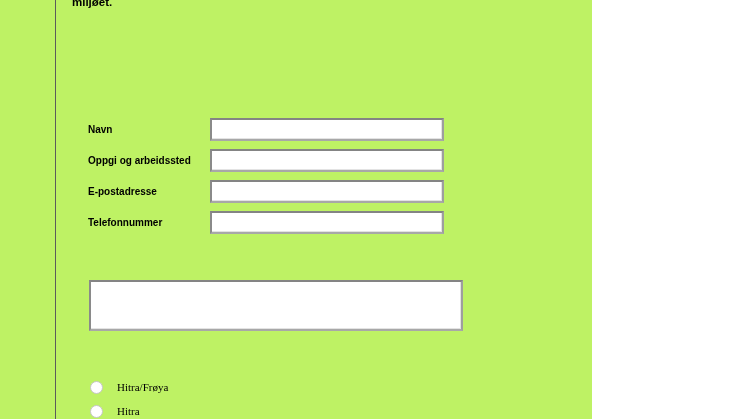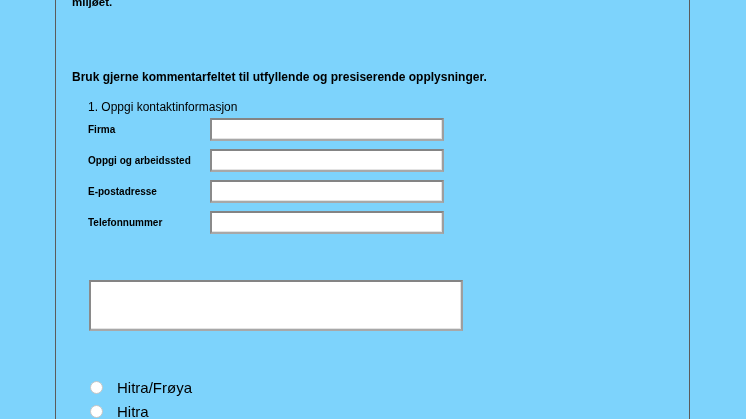--- a/index.html
+++ b/index.html
@@ -4,23 +4,23 @@
 <style>
   html, body {
     margin: 0;
     padding: 0;
     background: #ffffff;
     font-family: "Liberation Sans", "DejaVu Sans", sans-serif;
     color: #000000;
   }
   .page {
     position: relative;
-    width: 746px;
+    width: 592px;
     height: 419px;
-    background: #7dd3fc;
+    background: #bef264;
     overflow: hidden;
   }
   .vline {
     position: absolute;
     top: 0;
     bottom: 0;
     width: 1px;
     background: var(--rule-color, #5b5b5b);
   }
   .vline.left  { left: 55px; }
@@ -118,40 +118,39 @@
     width: 13px;
     height: 13px;
     border: 1px solid #c6c6c6;
     border-radius: 50%;
     background: #ffffff;
     flex: 0 0 auto;
     cursor: pointer;
   }
   .radio-label {
     margin-left: 14px;
-    font-size: 15px;
+    font-size: 11px;
     line-height: 13px;
     white-space: nowrap;
+    font-family: Liberation Serif, serif;
   }
 </style>
 </head>
 <body style="background: rgb(255, 255, 255);">
 
 <div class="page">
   <div class="vline left"></div>
   <div class="vline right"></div>
 
   <div class="trailing-text">miljøet.</div>
 
-  <div class="note">Bruk gjerne kommentarfeltet til utfyllende og presiserende opplysninger.</div>
 
-  <div class="q-title q1-title">1. Oppgi kontaktinformasjon</div>
 
   <div class="field-row row-1">
-    <span class="field-label">Firma</span>
+    <span class="field-label">Navn</span>
     <input class="text-input" type="text" value="" style="">
   </div>
 
   <div class="field-row row-2">
     <span class="field-label">Oppgi og arbeidssted</span>
     <input class="text-input" type="text" value="" style="">
   </div>
 
   <div class="field-row row-3">
     <span class="field-label">E-postadresse</span>

